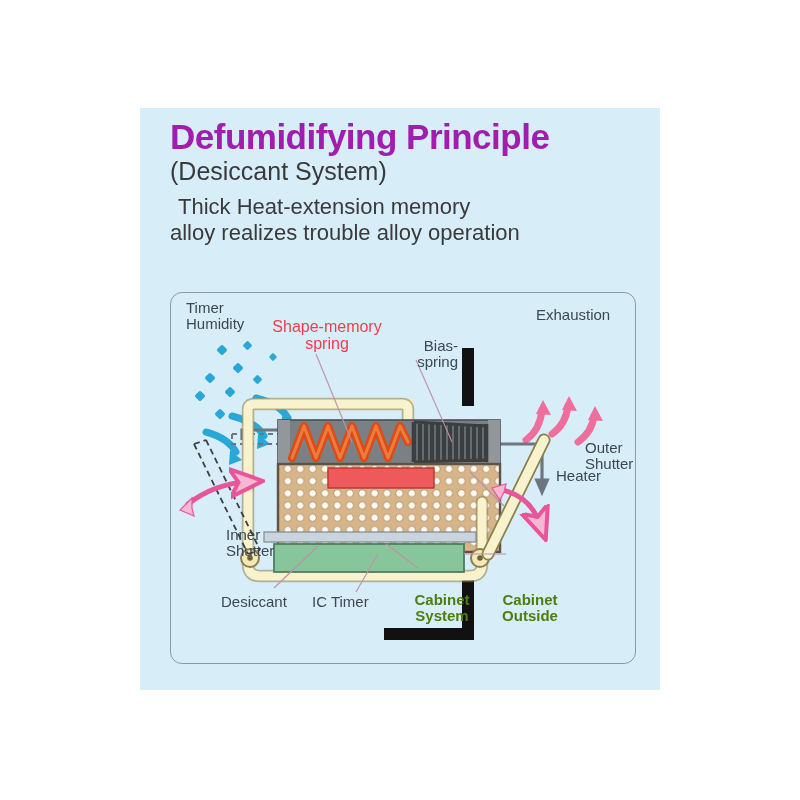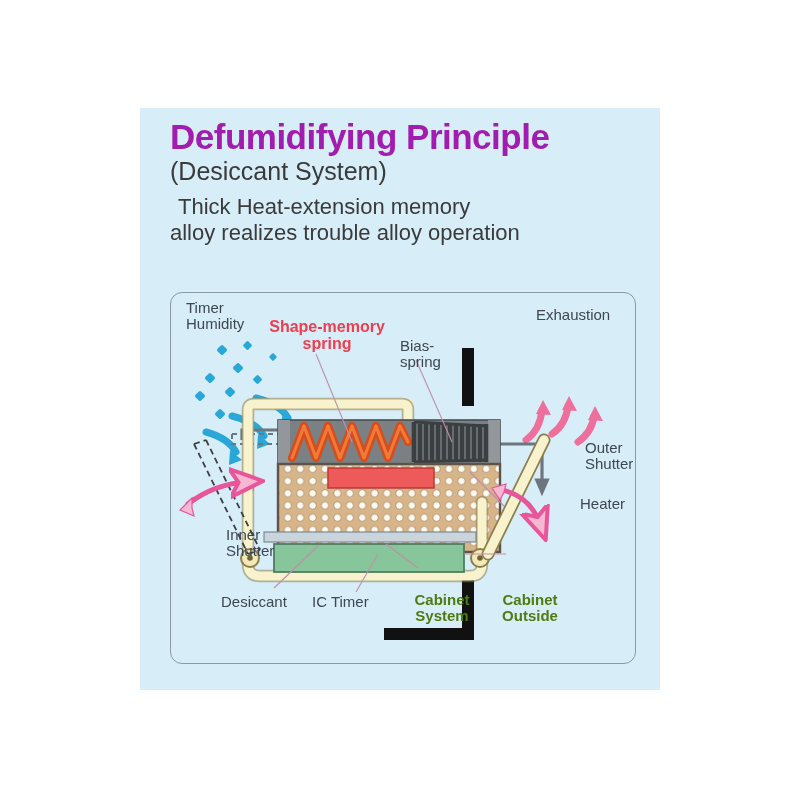--- a/index.html
+++ b/index.html
@@ -41,21 +41,21 @@
     position:absolute;left:170px;top:292px;width:466px;height:372px;
     border:1.4px solid #8b9aa3;border-radius:12px;
     box-sizing:border-box;
     background:transparent;
   }
   .diagram-svg{position:absolute;left:170px;top:292px;}
 
   
   .lbl{position:absolute;white-space:pre;line-height:1.08;}
   .lbl-dark{color:#3e4750;font-size:15px;}
-  .lbl-red{color:#ef3d4e;font-size:16px;font-weight:bold;}
+  .lbl-red{color:#ef3d4e;font-size:16px;font-weight:normal;}
   .lbl-cyan{color:#4d7c0f;font-size:15px;font-weight:bold;}
 </style>
 </head>
 <body>
 
 <div id="root">
 
   <div class="panel"></div>
 
   <div class="heading">
@@ -222,27 +222,27 @@
       <path d="M300,180 L334,214"></path>
       <path d="M294,262 L336,262"></path>
       <path d="M216,252 L248,276"></path>
     </g>
   </svg>
 
   <div class="lbl lbl-dark" style="left:186px;top:300px;"><span>Timer</span><br><span>Humidity</span></div>
 
   <div class="lbl lbl-red" style="left:262px;top:318px;text-align:center;width:130px;"><span>Shape-memory</span><br><span>spring</span></div>
 
-  <div class="lbl lbl-dark" style="left:400px;top:338px;text-align:left;width:58px;"><span>Bias-</span><br><span>spring</span></div>
+  <div class="lbl lbl-dark" style="left:400px;top:338px;text-align:right;width:58px;"><span>Bias-</span><br><span>spring</span></div>
 
   <div class="lbl lbl-dark" style="left:536px;top:307px;">Exhaustion</div>
 
   <div class="lbl lbl-dark" style="left:585px;top:440px;"><span>Outer</span><br><span>Shutter</span></div>
 
-  <div class="lbl lbl-dark" style="left:556px;top:496px;margin-left:24px;">Heater</div>
+  <div class="lbl lbl-dark" style="left:556px;top:468px;">Heater</div>
 
   <div class="lbl lbl-dark" style="left:190px;top:527px;margin-left:36px;"><span>Inner</span><br><span>Shutter</span></div>
 
   <div class="lbl lbl-dark" style="left:221px;top:594px;">Desiccant</div>
 
   <div class="lbl lbl-dark" style="left:312px;top:594px;">IC Timer</div>
 
   <div class="lbl lbl-cyan" style="left:411px;top:592px;text-align:center;width:62px;"><span>Cabinet</span><br><span>System</span></div>
 
   <div class="lbl lbl-cyan" style="left:497px;top:592px;text-align:center;width:66px;"><span>Cabinet</span><br><span>Outside</span></div>

